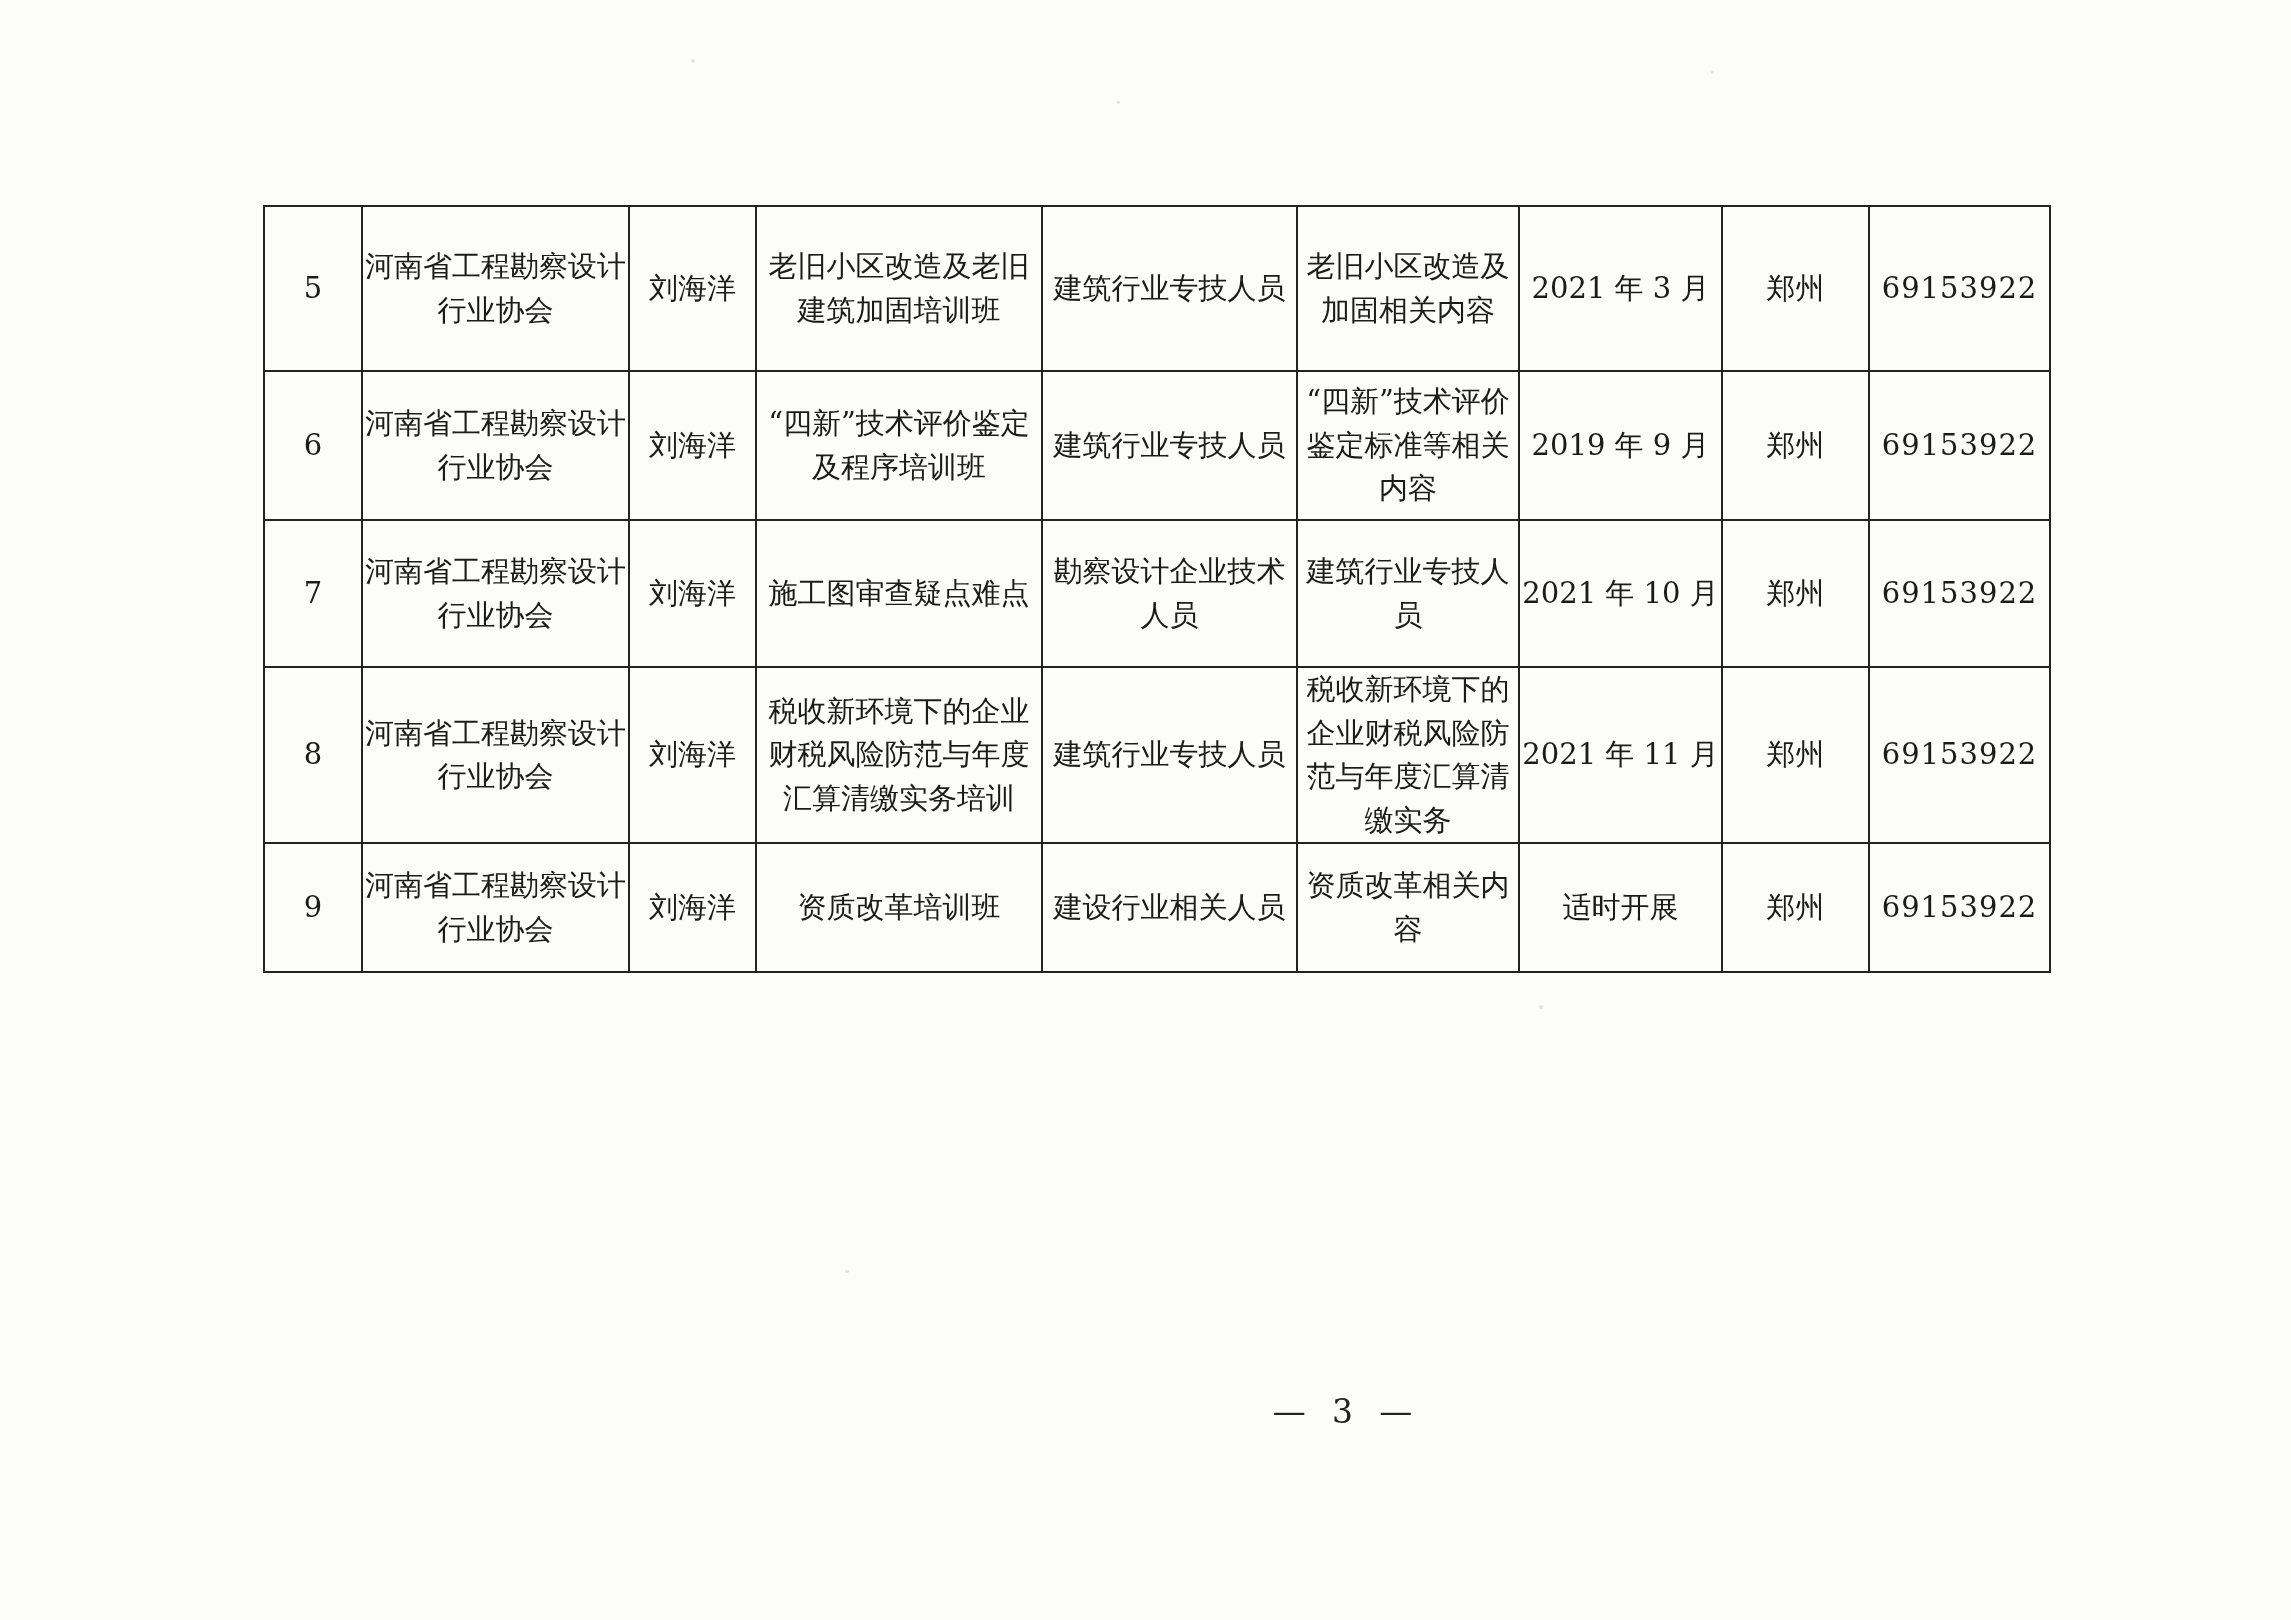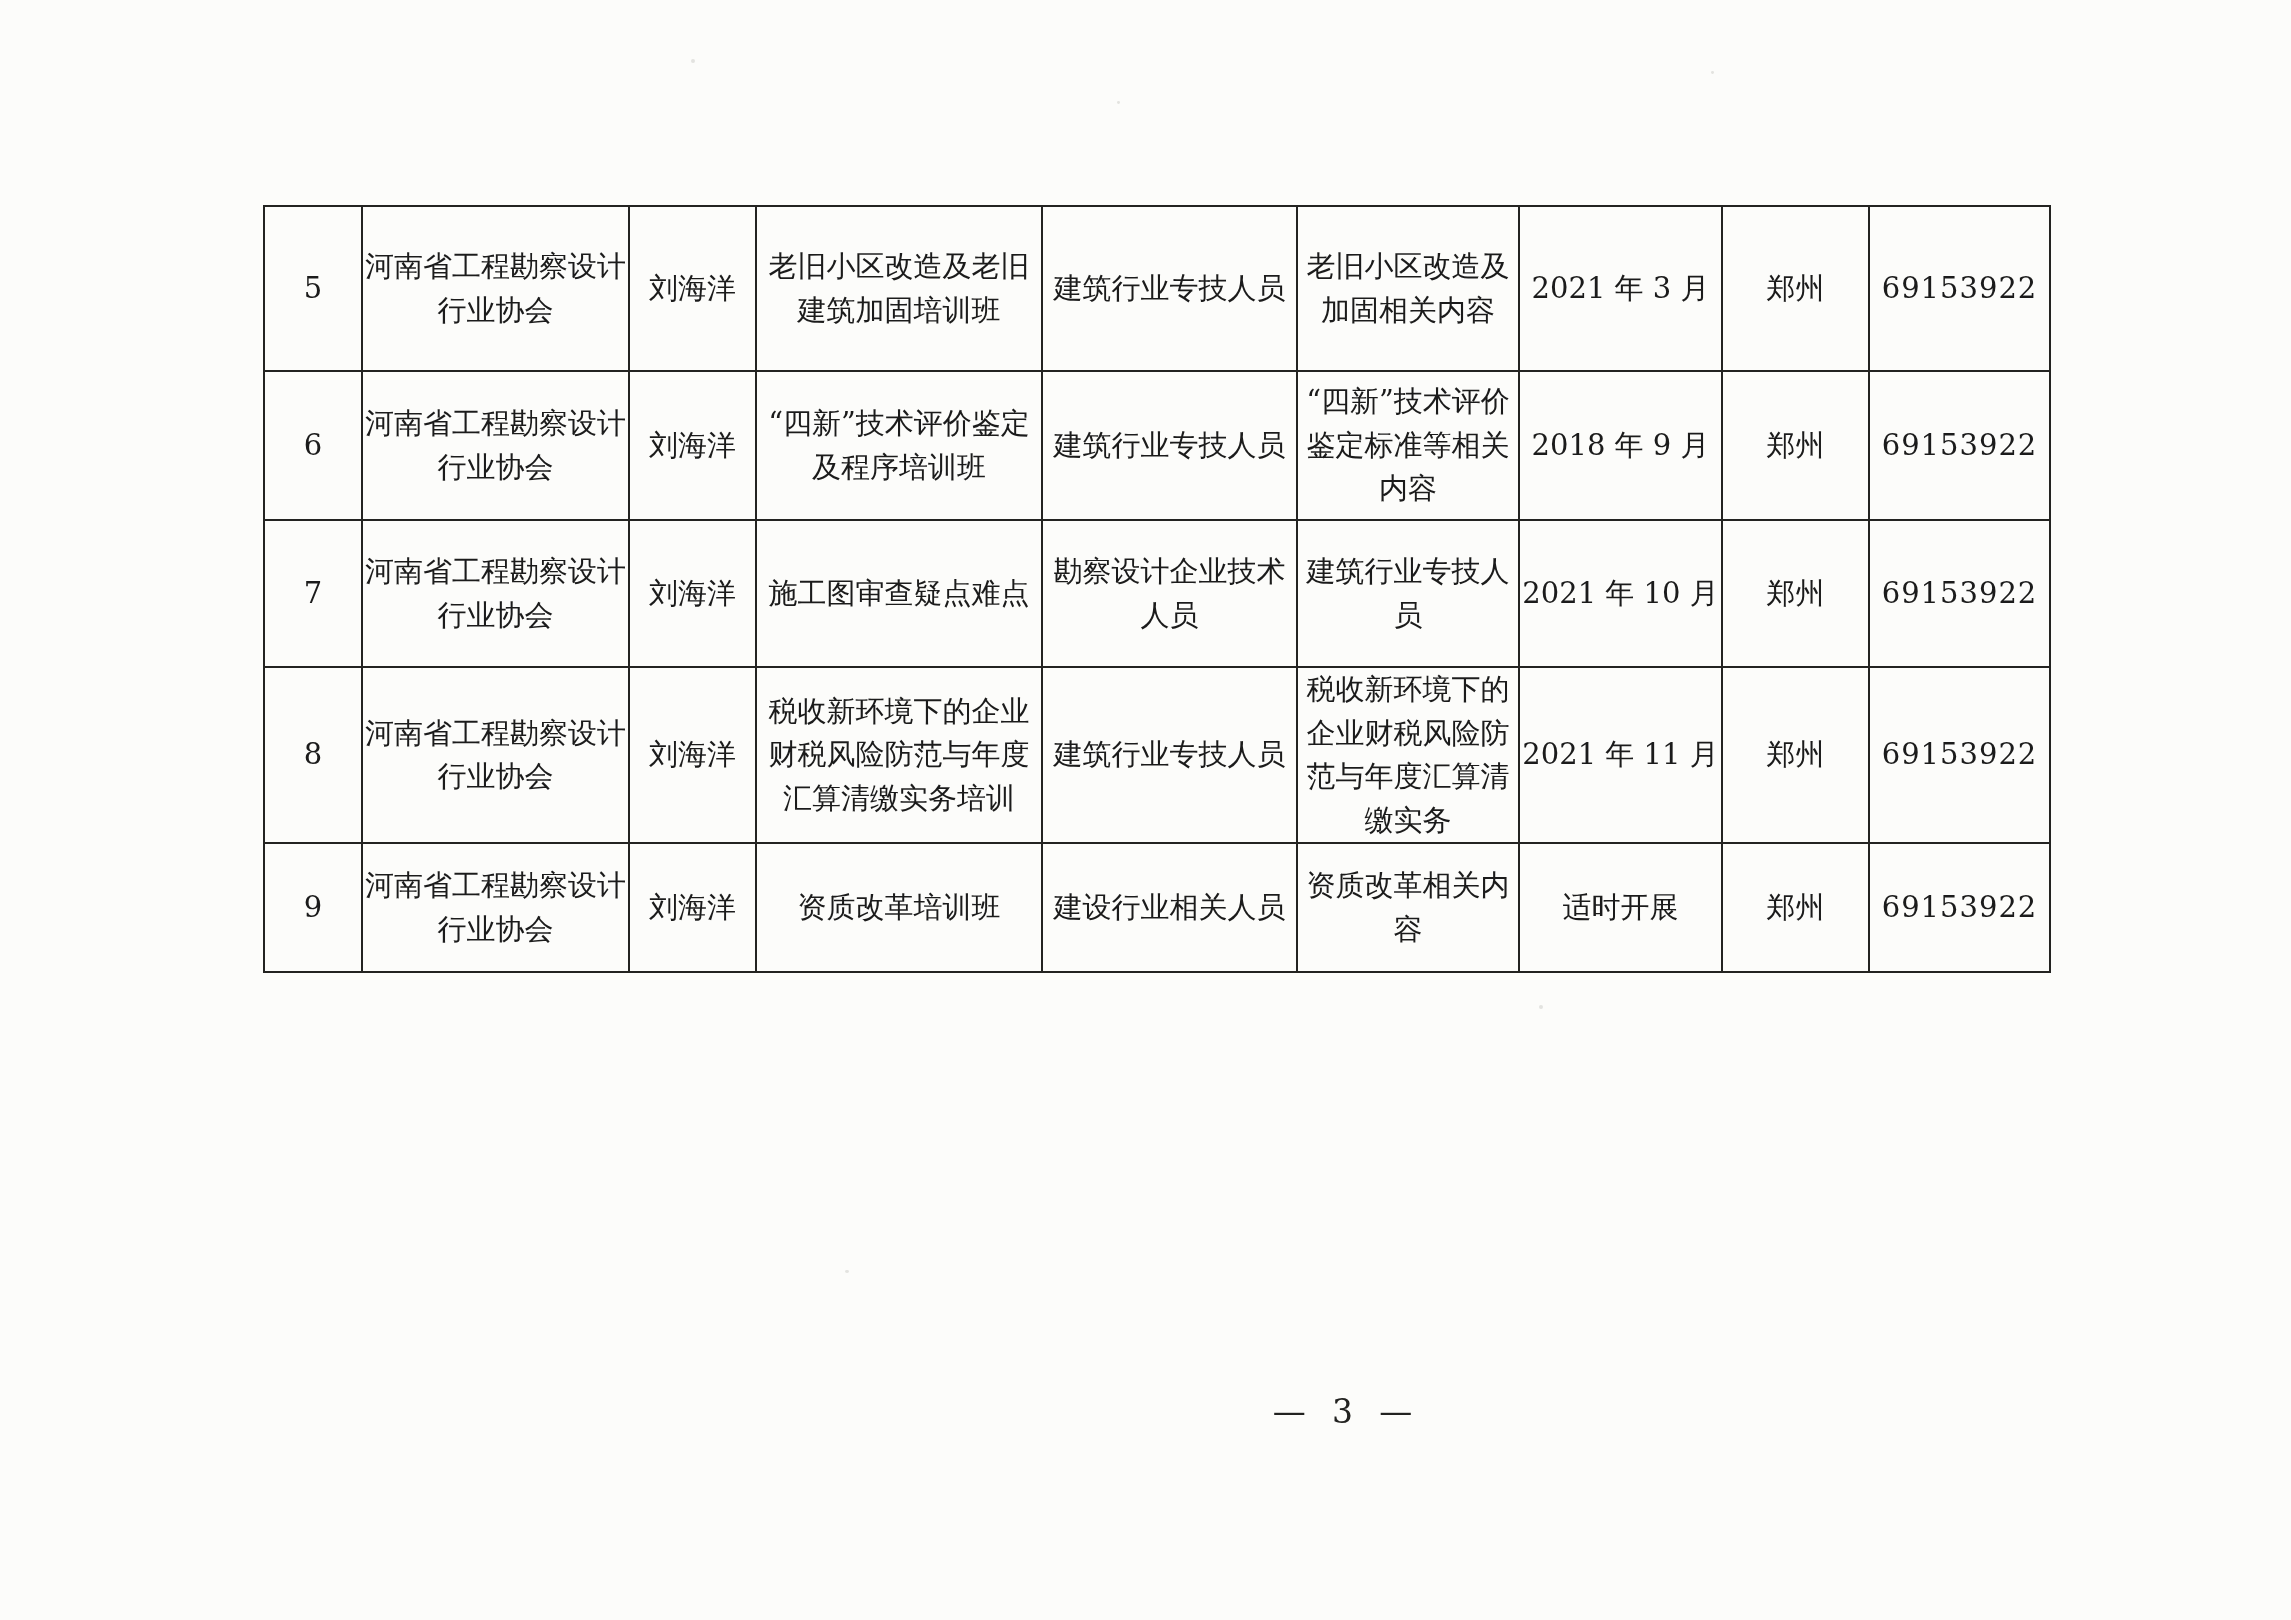--- a/index.html
+++ b/index.html
@@ -121,21 +121,21 @@
           <td class="cell-location">郑州</td>
           <td class="cell-phone">69153922</td>
         </tr>
         <tr class="row-h2">
           <td class="cell-no">6</td>
           <td class="cell-organizer">河南省工程勘察设计行业协会</td>
           <td class="cell-leader">刘海洋</td>
           <td class="cell-course">“四新”技术评价鉴定及程序培训班</td>
           <td class="cell-audience">建筑行业专技人员</td>
           <td class="cell-content">“四新”技术评价鉴定标准等相关内容</td>
-          <td class="cell-time">2018 年 9 月</td>
+          <td class="cell-time">2019 年 9 月</td>
           <td class="cell-location">郑州</td>
           <td class="cell-phone">69153922</td>
         </tr>
         <tr class="row-h3">
           <td class="cell-no">7</td>
           <td class="cell-organizer">河南省工程勘察设计行业协会</td>
           <td class="cell-leader">刘海洋</td>
           <td class="cell-course">施工图审查疑点难点</td>
           <td class="cell-audience">勘察设计企业技术人员</td>
           <td class="cell-content">建筑行业专技人员</td>

